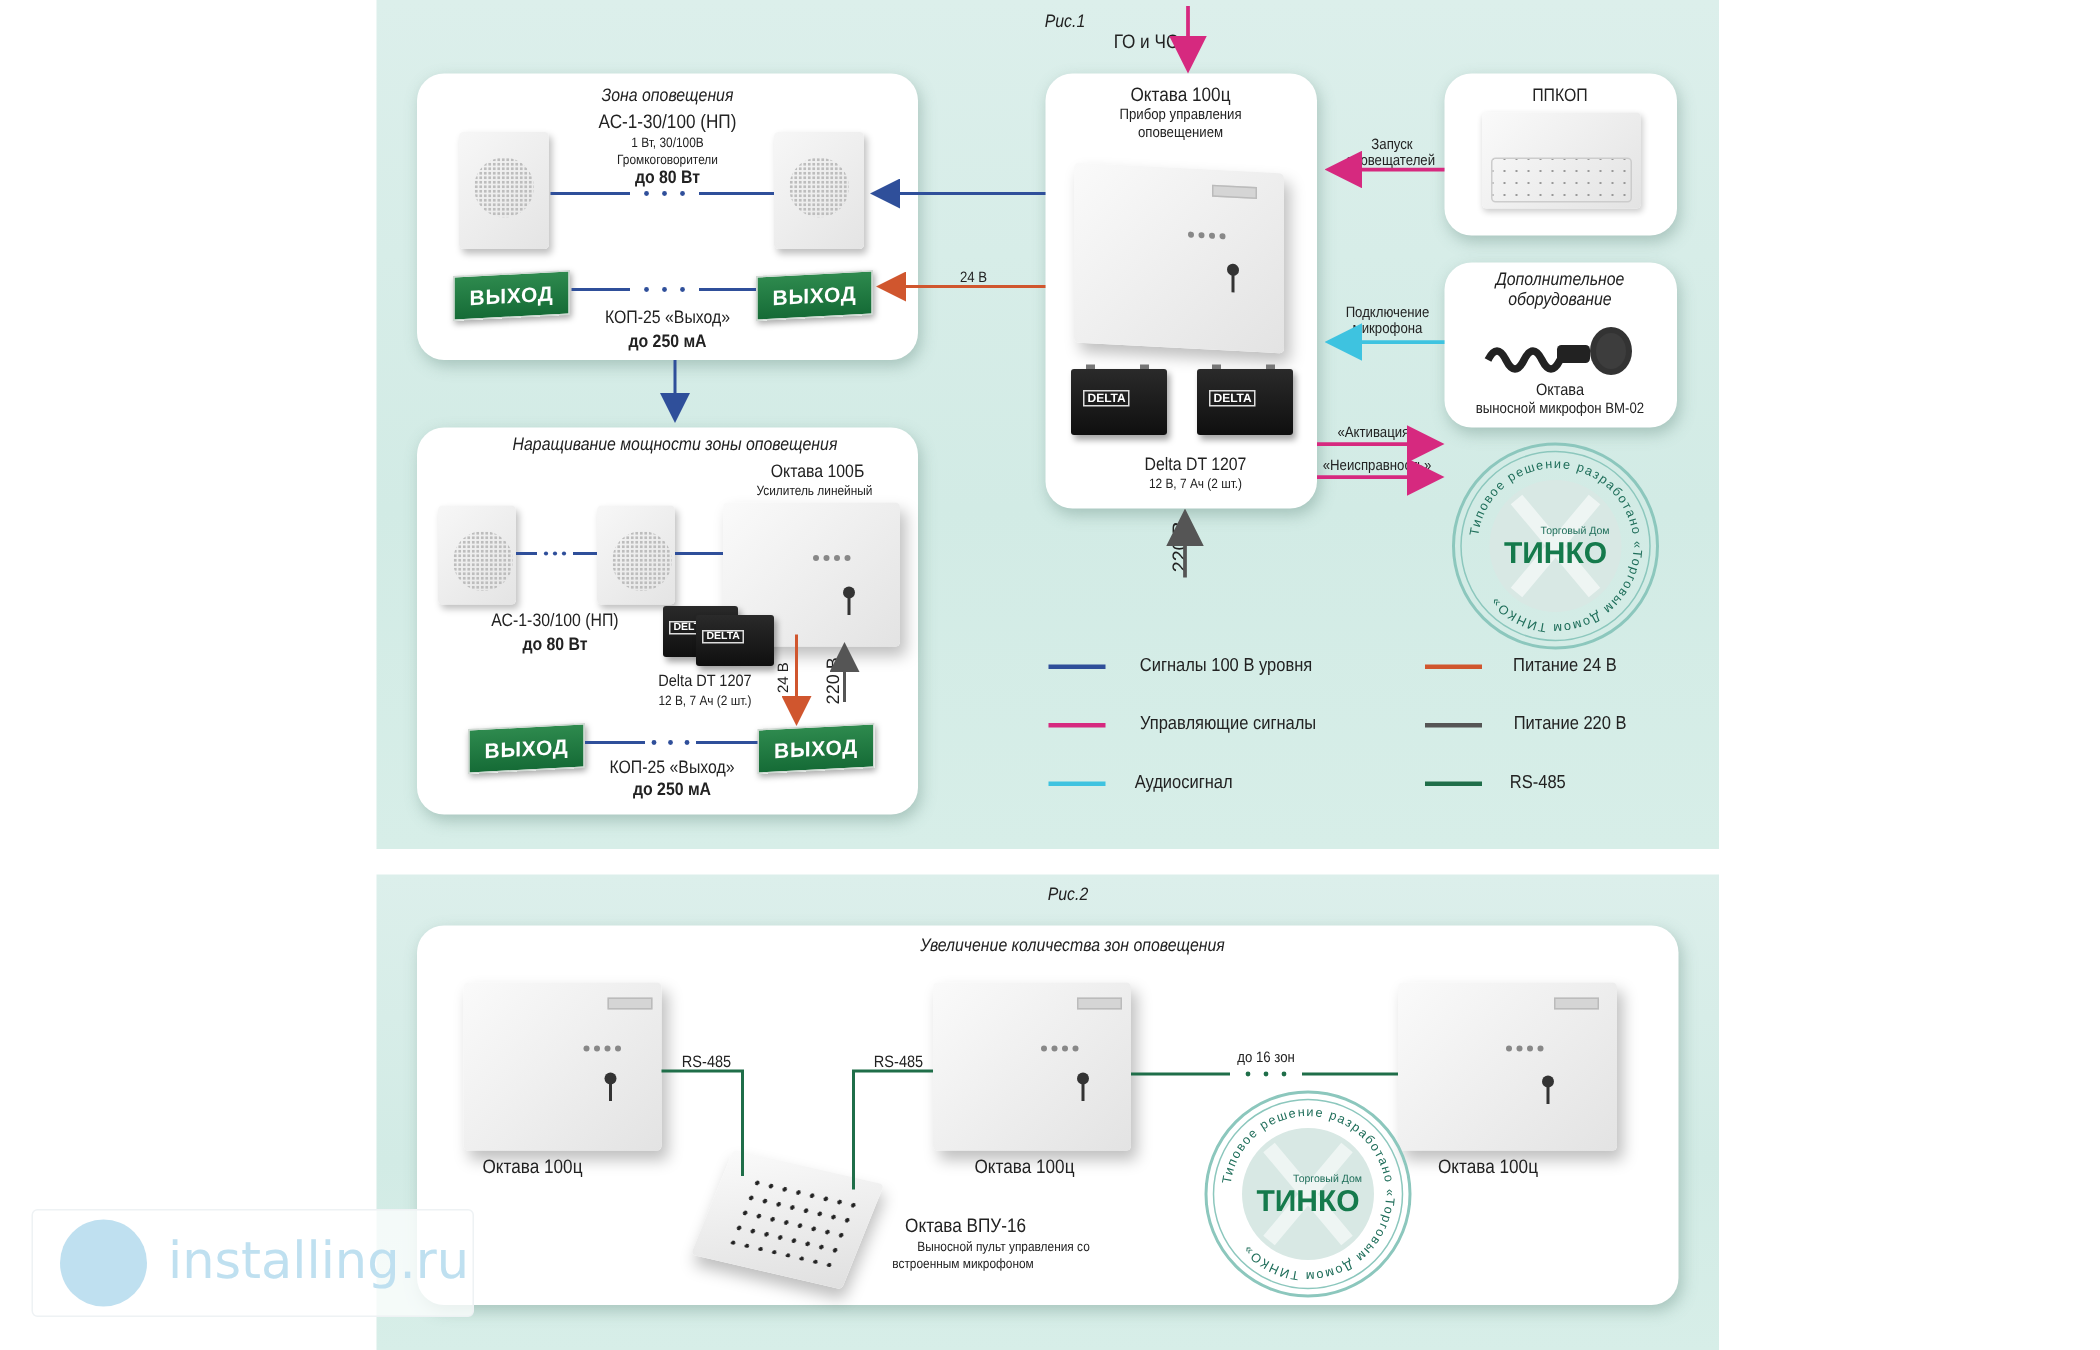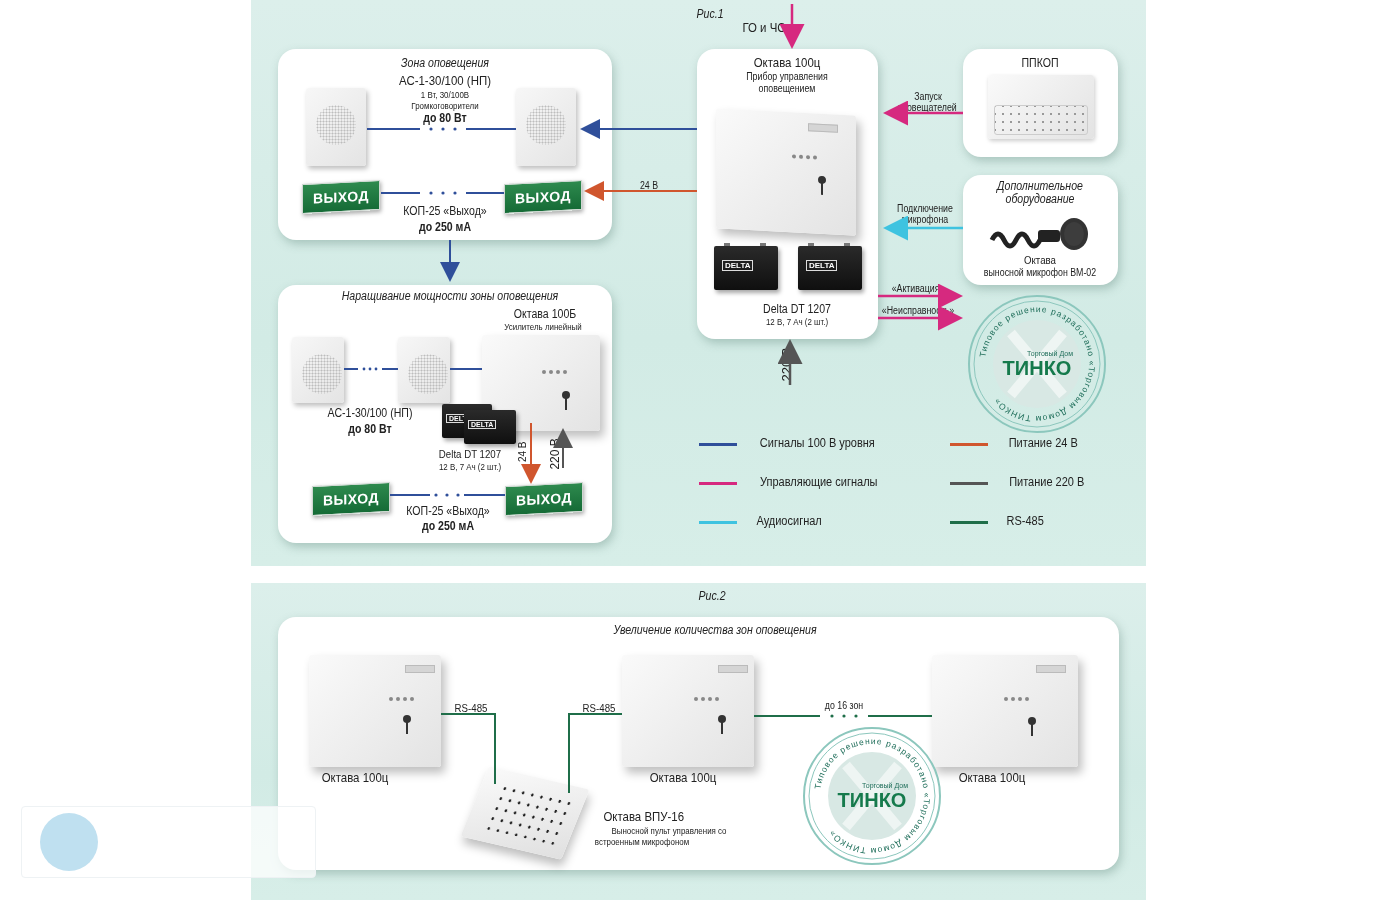--- a/index.html
+++ b/index.html
@@ -316,13 +316,14 @@
   <circle cx="71" cy="71" r="63" fill="none" stroke="#8cc7bd" stroke-width="1"></circle>
   <circle cx="71" cy="71" r="44" fill="#d8e8e4"></circle>
   <path d="M45 40 L71 71 L97 40 M45 102 L71 71 L97 102" stroke="#eef5f3" stroke-width="10" fill="none"></path>
   <text font-size="8.5" fill="#1f6e5a" letter-spacing="1" font-family="Liberation Sans, sans-serif"><textPath href="#ring2" startOffset="2%">Типовое решение разработано «Торговым Домом ТИНКО»</textPath></text>
   <text x="84" y="63" font-size="7" fill="#1f6e5a" text-anchor="middle" font-family="Liberation Sans, sans-serif">Торговый Дом</text>
   <text x="71" y="82" font-size="20" font-weight="bold" fill="#157a4c" text-anchor="middle" font-family="Liberation Sans, sans-serif">ТИНКО</text>
 </svg>
 
 <div style="position:absolute; left:21px; top:806px; width:295px; height:72px; background: rgba(255,255,255,0.75); border:1px solid #eef2f4; border-radius:4px;">
   <div style="position:absolute; left:18px; top:6px; width:58px; height:58px; border-radius:50%; background:#bfe0f0;"></div>
+  <div style="position:absolute; left:90px; top:14px; font-size:34px; color:#bfe0f0; font-family:'DejaVu Sans', sans-serif; letter-spacing:0px;">installing.ru</div>
 </div>
 
 </body></html>

